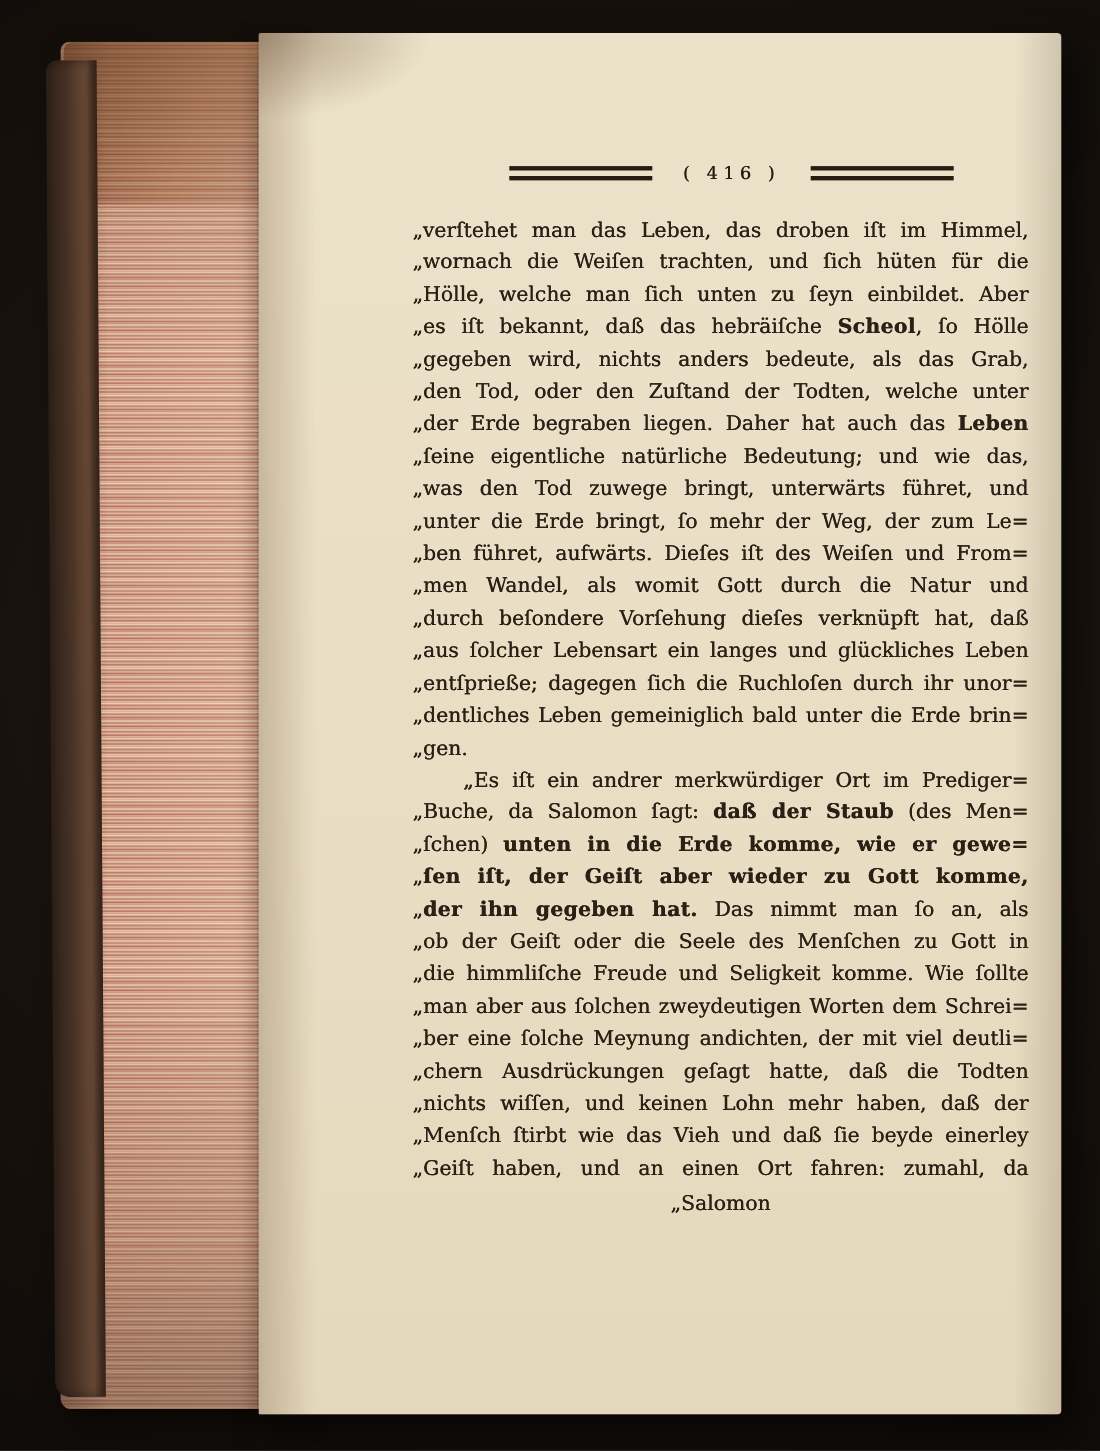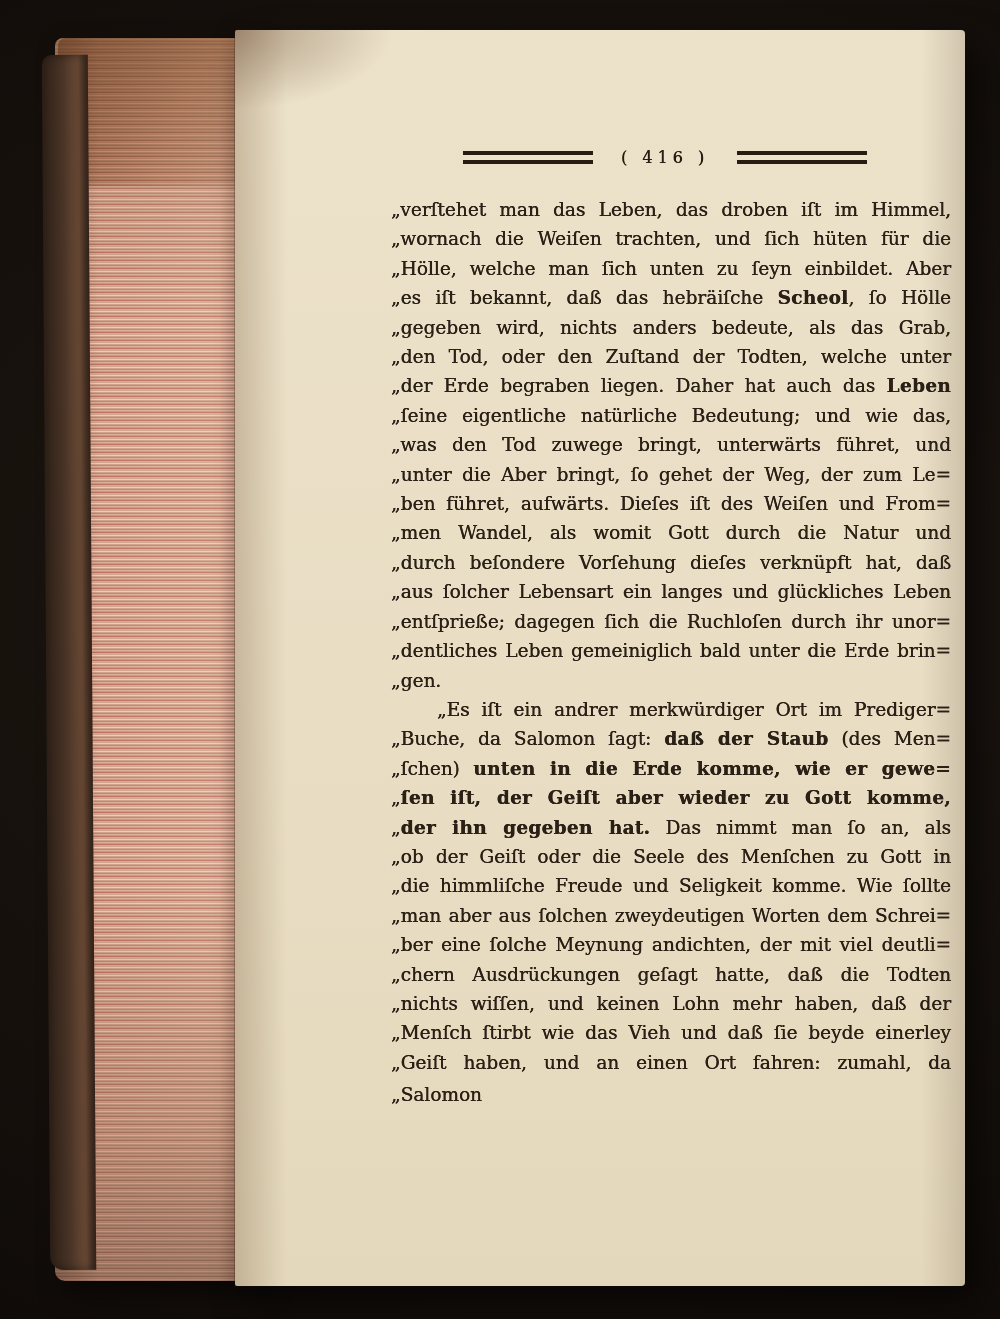--- a/index.html
+++ b/index.html
@@ -54,31 +54,31 @@
     width:130px;height:13px;
     border-top:4px solid #261c11;border-bottom:4px solid #261c11;
     box-sizing:border-box;
   }
   .pagenum{
     font-size:16px;letter-spacing:5px;white-space:nowrap;color:#261c11;
     text-shadow:.3px 0 0 currentColor;
   }
   
   .text-block{
-    position:absolute;left:156px;top:165px;width:560px;
+    position:absolute;left:140px;top:165px;width:560px;
     font-size:18.5px;line-height:29.4px;
     text-shadow:.3px 0 0 currentColor;
   }
   .para{margin:0;}
   .line{text-align:justify;text-align-last:justify;white-space:normal;}
   .line.nofill{text-align-last:left;}
   .line.ind{text-indent:46px;}
   .em{font-weight:bold;letter-spacing:.3px;margin-top:38px;}
   .catchword{
-    margin-top:3px;text-align:left;font-size:18.5px;line-height:29px;
+    margin-top:3px;text-align:center;font-size:18.5px;line-height:29px;
     text-shadow:.3px 0 0 currentColor;
   }
 </style>
 </head>
 <body>
 
 <div class="fore-edge"></div>
 <div class="edge-top-board"></div>
 <div class="spine-board"></div>
 
@@ -95,21 +95,21 @@
   <div class="para">
         <div class="line"><span>„verſtehet man das Leben, das droben iſt im Himmel,</span></div>
         <div class="line"><span>„wornach die Weiſen trachten, und ſich hüten für die</span></div>
         <div class="line"><span>„Hölle, welche man ſich unten zu ſeyn einbildet. Aber</span></div>
         <div class="line"><span>„es iſt bekannt, daß das hebräiſche </span><span class="em">Scheol</span><span>, ſo Hölle</span></div>
         <div class="line"><span>„gegeben wird, nichts anders bedeute, als das Grab,</span></div>
         <div class="line"><span>„den Tod, oder den Zuſtand der Todten, welche unter</span></div>
         <div class="line"><span>„der Erde begraben liegen. Daher hat auch das </span><span class="em">Leben</span></div>
         <div class="line"><span>„ſeine eigentliche natürliche Bedeutung; und wie das,</span></div>
         <div class="line"><span>„was den Tod zuwege bringt, unterwärts führet, und</span></div>
-        <div class="line"><span>„unter die Aber bringt, ſo gehet der Weg, der zum Le=</span></div>
+        <div class="line"><span>„unter die Erde bringt, ſo mehr der Weg, der zum Le=</span></div>
         <div class="line"><span>„ben führet, aufwärts. Dieſes iſt des Weiſen und From=</span></div>
         <div class="line"><span>„men Wandel, als womit Gott durch die Natur und</span></div>
         <div class="line"><span>„durch beſondere Vorſehung dieſes verknüpft hat, daß</span></div>
         <div class="line"><span>„aus ſolcher Lebensart ein langes und glückliches Leben</span></div>
         <div class="line"><span>„entſprieße; dagegen ſich die Ruchloſen durch ihr unor=</span></div>
         <div class="line"><span>„dentliches Leben gemeiniglich bald unter die Erde brin=</span></div>
         <div class="line nofill"><span>„gen.</span></div>
       </div>
       <div class="para">
         <div class="line ind"><span>„Es iſt ein andrer merkwürdiger Ort im Prediger=</span></div>

